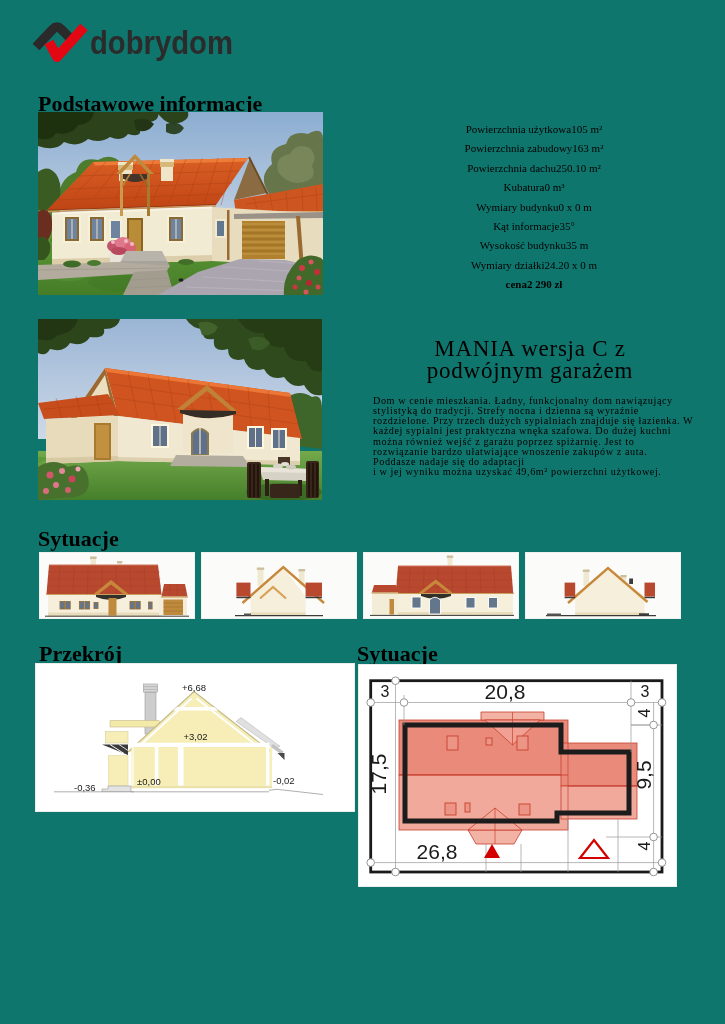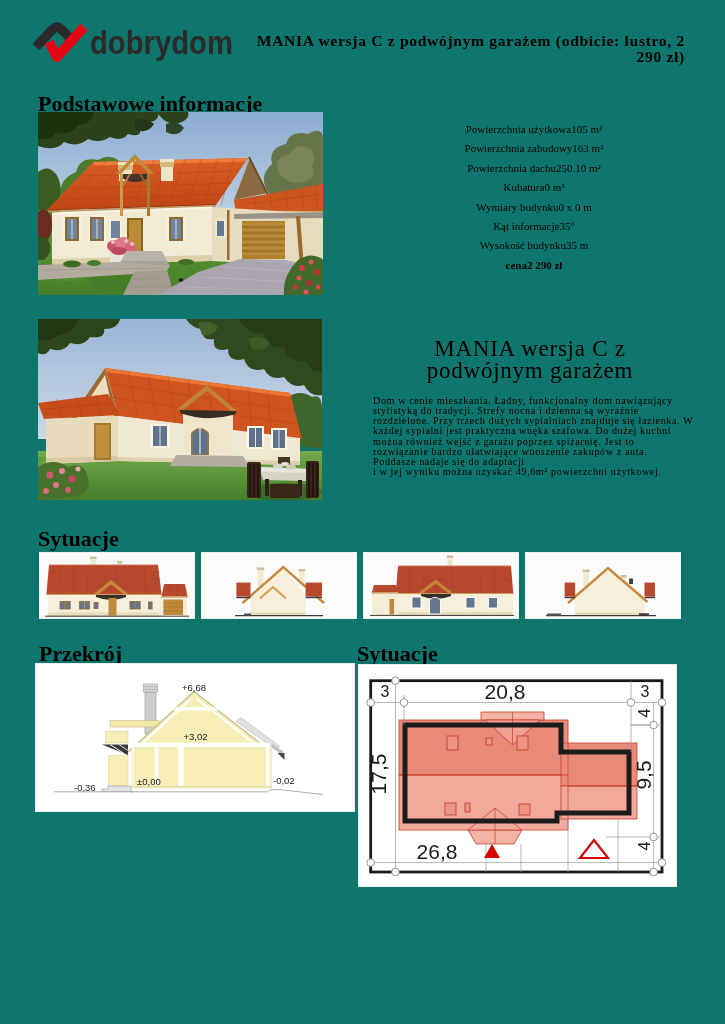--- a/index.html
+++ b/index.html
@@ -15,21 +15,20 @@
 
 <svg class="abs" style="left:30px;top:16px;" width="62" height="50" viewBox="0 0 62 50">
   <path d="M6,31 L23,13 Q27,9 31,13 L42,24" fill="none" stroke="#2a2a2a" stroke-width="9.5" stroke-linejoin="round"></path>
   <path d="M19,26 L27,41 L54,11" fill="none" stroke="#e30613" stroke-width="10" stroke-linejoin="round"></path>
 </svg>
 
 <svg class="abs" style="left:90px;top:24px;" width="145" height="38" viewBox="0 0 145 38">
   <text x="0" y="30" font-family="Liberation Sans, sans-serif" font-size="34" font-weight="bold" fill="#2b2b2b" textLength="143" lengthAdjust="spacingAndGlyphs">dobrydom</text>
 </svg>
 
-<div class="abs" style="left:255px;top:33px;width:430px;text-align:right;font-weight:bold;font-size:15.5px;line-height:15.5px;letter-spacing:0.72px;">MANIA wersja C z podwójnym garażem (odbicie: lustro, 2<br>290 zł)</div>
 
 <h2 class="abs" style="left:38px;top:91px;">Podstawowe informacje</h2>
 
 <svg class="abs" style="left:38px;top:112px;" width="285" height="183" viewBox="0 0 285 183">
   <defs>
     <linearGradient id="sky1" x1="0" y1="0" x2="0" y2="1">
       <stop offset="0" stop-color="#8cadd1"></stop>
           <stop offset="1" stop-color="#c2d2e4"></stop>
     </linearGradient>
     <linearGradient id="lawn1" x1="0" y1="0" x2="0" y2="1">
@@ -252,20 +251,24 @@
         <span class="lab">Wymiary budynku</span>
         <span class="val">0 x 0 m</span>
       </div>
   <div class="row">
         <span class="lab">Kąt informacje</span>
         <span class="val">35°</span>
       </div>
   <div class="row">
         <span class="lab">Wysokość budynku</span>
         <span class="val">35 m</span>
+      </div>
+  <div class="row">
+        <span class="lab">Wymiary działki</span>
+        <span class="val">24.20 x 0 m</span>
       </div>
   <div class="row" style="font-weight:bold;">
         <span class="lab">cena</span>
         <span class="val">2 290 zł</span>
       </div>
 </div>
 
 <svg class="abs" style="left:38px;top:319px;" width="284" height="181" viewBox="0 0 284 181">
   <defs>
     <linearGradient id="sky2" x1="0" y1="0" x2="0" y2="1">

